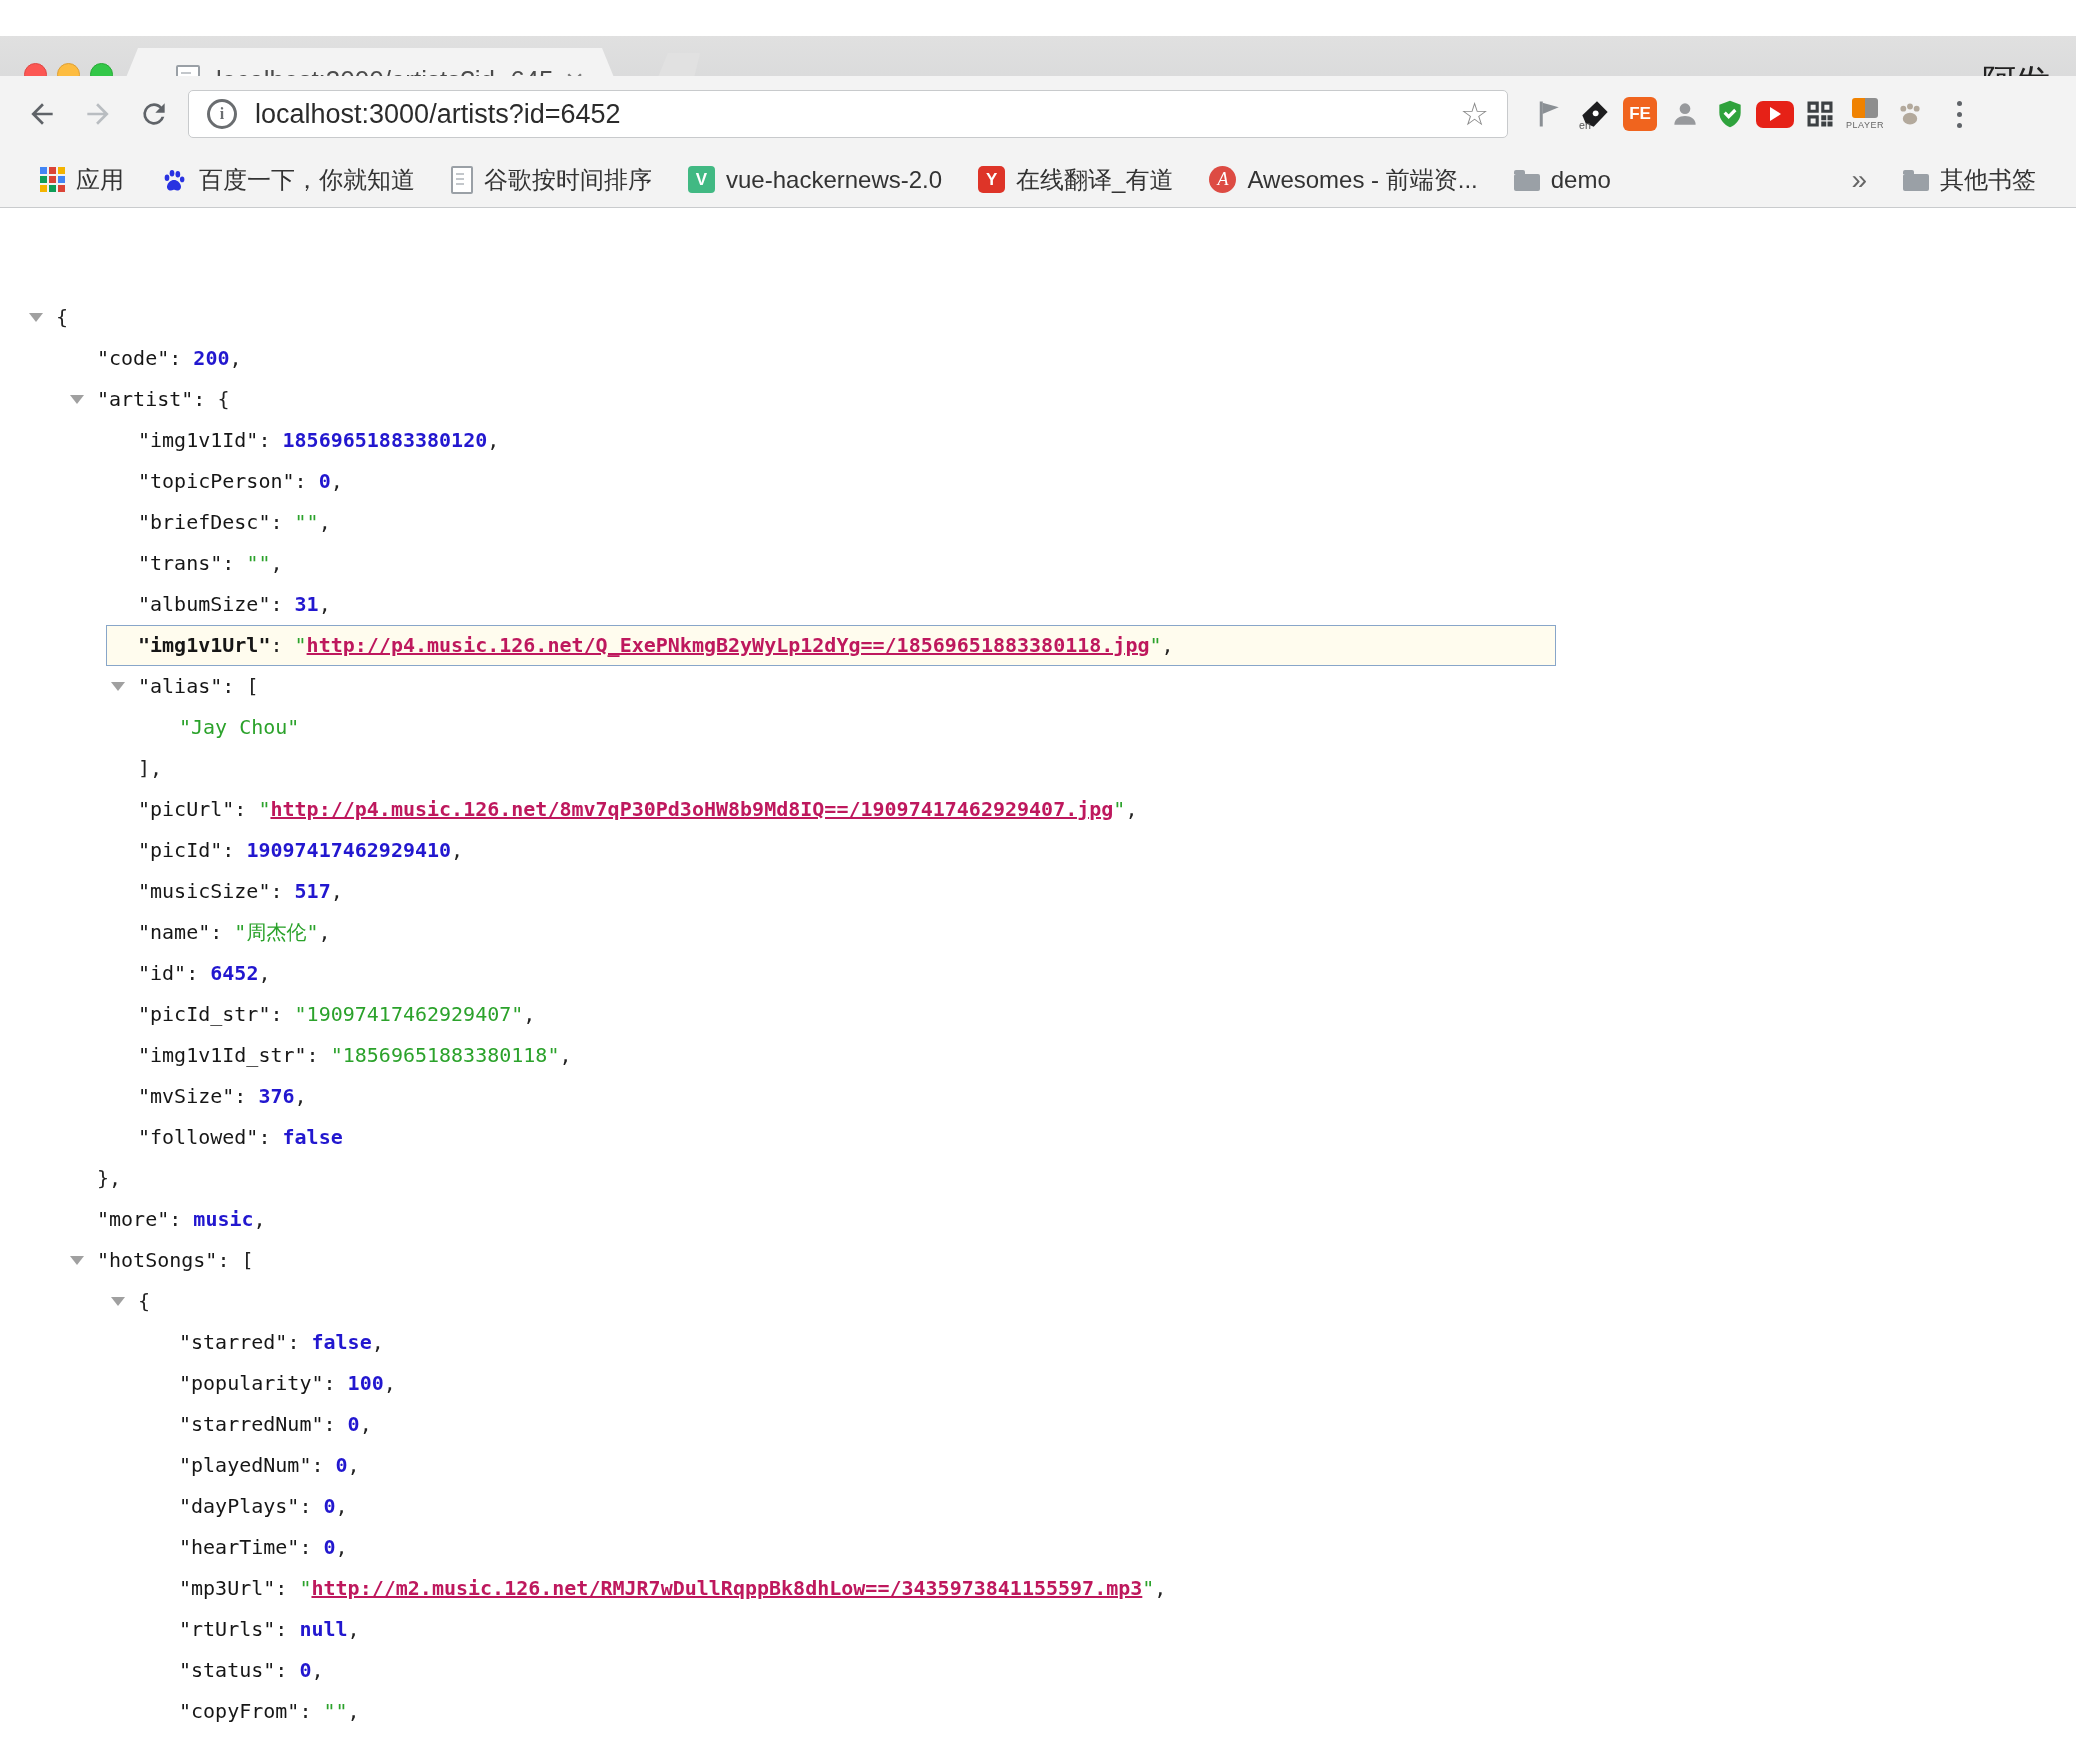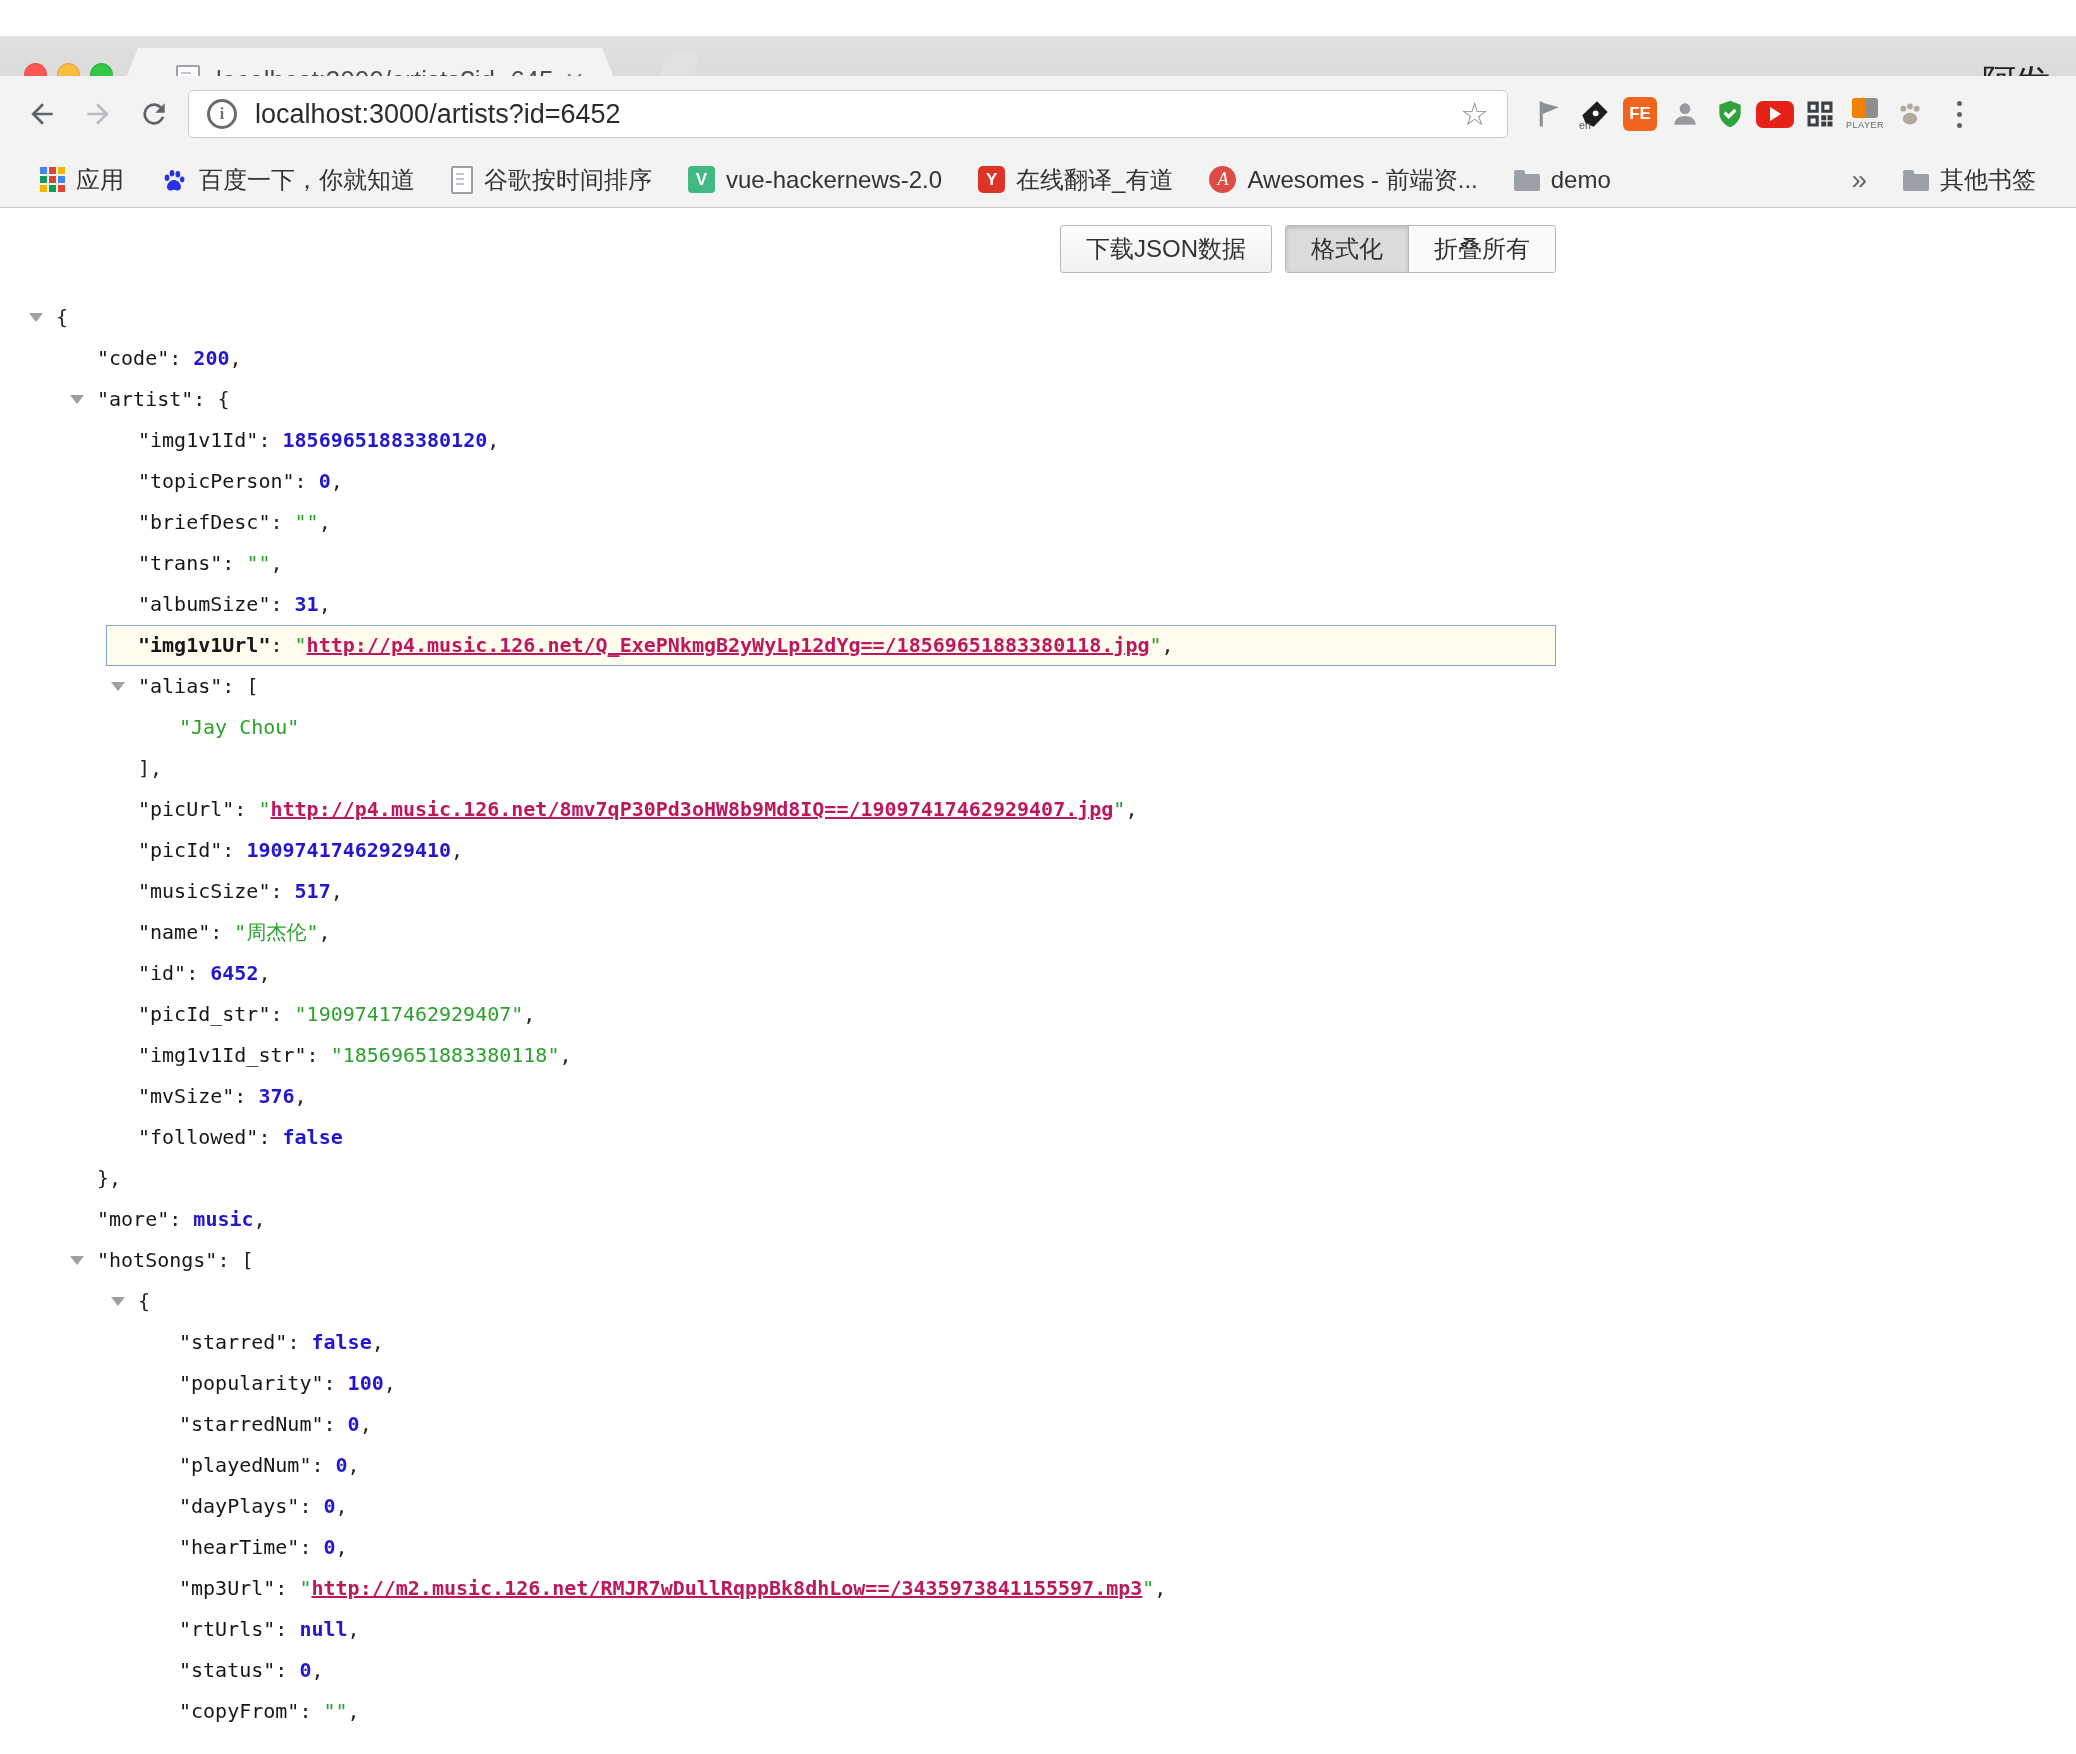--- a/index.html
+++ b/index.html
@@ -234,27 +234,20 @@
   </span>
   <span class="bm-spacer"></span>
   <span class="overflow-chevron">»</span>
   <span class="bm">
     <span class="folder-icon"></span>
     <span class="bm-label">其他书签</span>
   </span>
 </div>
 
 <div class="page">
-  <div class="page-toolbar">
-    <span class="btn-download">下载JSON数据</span>
-    <span class="segmented">
-      <span class="seg active">格式化</span>
-      <span class="seg">折叠所有</span>
-    </span>
-  </div>
   <div class="json-tree">
       <div class="json-line">
         <span class="tri" style="left: 29px;"></span>
         <span class="line-content" style="padding-left: 56px;"><span class="tk-punc">{</span></span>
       </div>
       <div class="json-line">
         <span class="line-content" style="padding-left: 97px;"><span class="tk-key">"code"</span><span class="tk-punc">: </span><span class="tk-num">200</span><span class="tk-punc">,</span></span>
       </div>
       <div class="json-line">
         <span class="tri" style="left: 70px;"></span>

